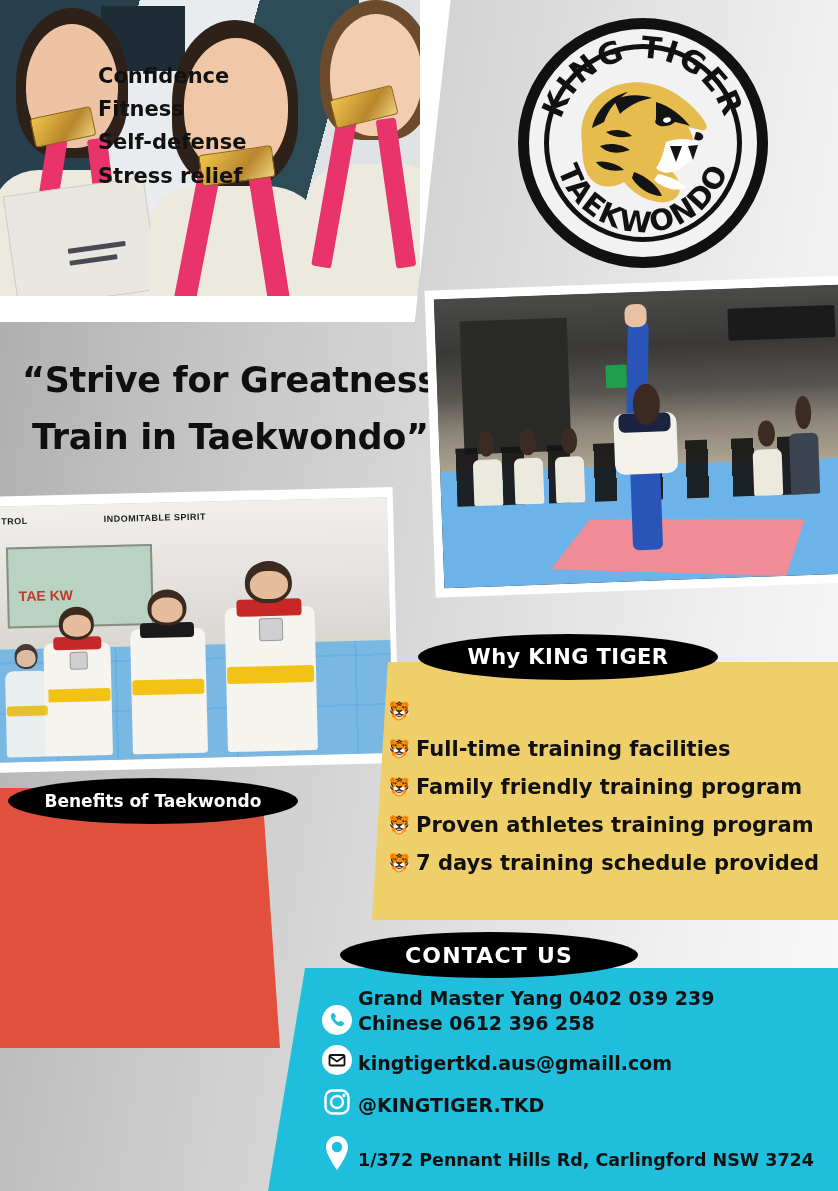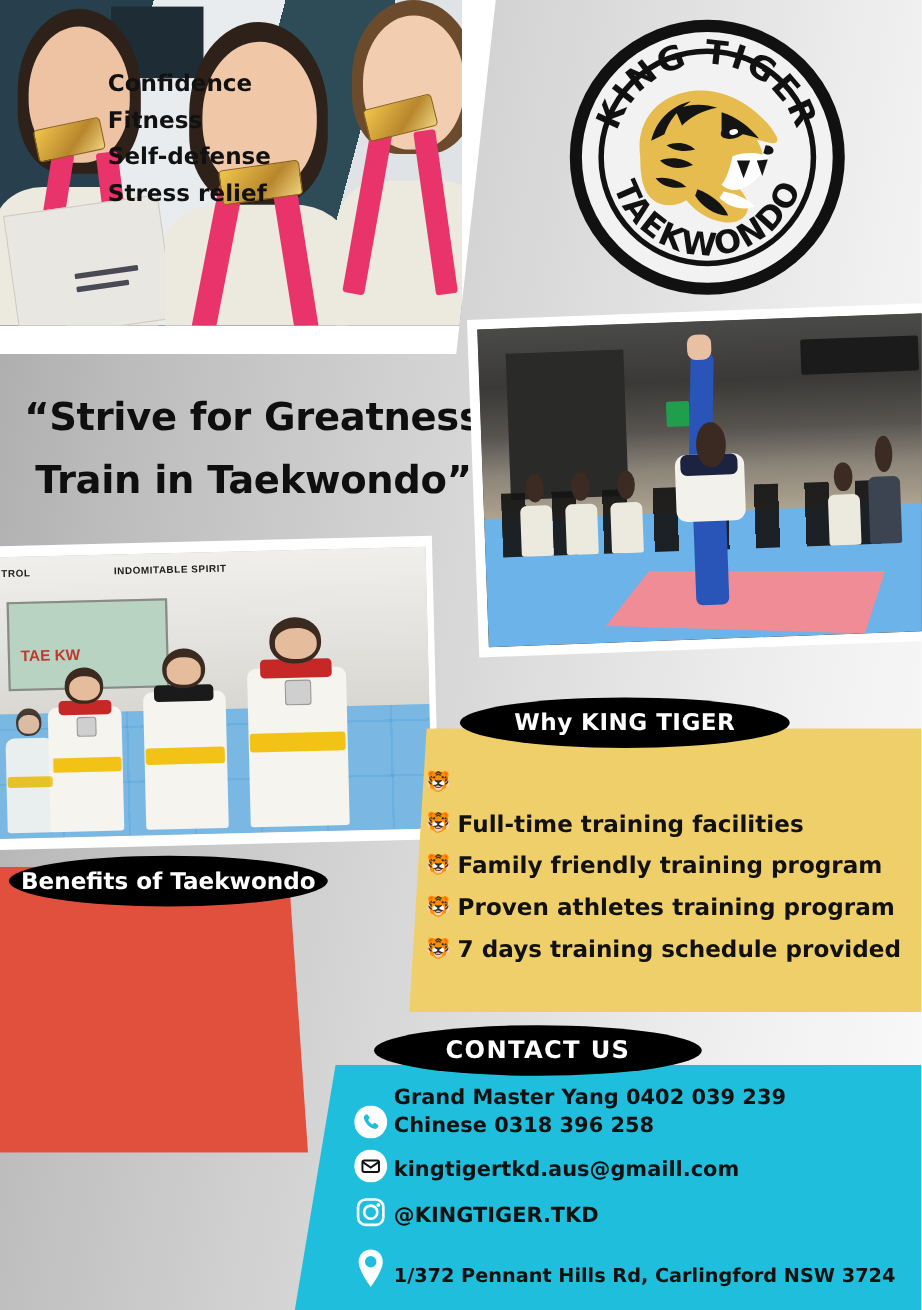--- a/index.html
+++ b/index.html
@@ -249,21 +249,21 @@
     position:absolute;
     background:#000000;
     border-radius:50%/50%;
     color:#ffffff;
     display:flex; align-items:center; justify-content:center;
     font-family:"DejaVu Sans", sans-serif;
     font-weight:700;
     text-align:center;
     white-space:nowrap;
   }
-  .pill-benefits{ left:8px; top:778px; width:290px; height:46px; font-size:21px; }
+  .pill-benefits{ left:8px; top:778px; width:290px; height:46px; font-size:17px; }
   .pill-why{ left:418px; top:634px; width:300px; height:46px; font-size:21px; letter-spacing:.4px;}
   .pill-contact{ left:340px; top:932px; width:298px; height:46px; font-size:22px; letter-spacing:1.2px;}
 </style>
 </head>
 <body>
 
 <div class="poster">
 
   <div class="photo-medals-frame">
     <div class="photo-medals">
@@ -468,21 +468,21 @@
       <span class="cicon">
         <svg width="30" height="30" viewBox="0 0 30 30" aria-hidden="true">
           <circle cx="15" cy="15" r="15" fill="#ffffff"></circle>
           <path d="M10.3,8.3c0.6-0.6,1.5-0.5,2,0.2l1.4,1.9c0.4,0.5,0.3,1.2-0.1,1.7l-0.7,0.7c-0.2,0.2-0.2,0.4-0.1,0.6
                    c0.8,1.6,2.1,2.9,3.7,3.7c0.2,0.1,0.5,0.1,0.6-0.1l0.7-0.7c0.4-0.4,1.1-0.5,1.7-0.1l1.9,1.4c0.7,0.5,0.8,1.5,0.2,2l-1,1
                    c-0.6,0.6-1.4,0.8-2.2,0.6c-2.3-0.6-4.4-1.8-6.1-3.5c-1.7-1.7-2.9-3.8-3.5-6.1c-0.2-0.8,0-1.6,0.6-2.2L10.3,8.3z" fill="#1fbedc"></path>
         </svg>
       </span>
       <span class="ctext">
         <span style="display:block;">Grand Master Yang  0402 039 239</span>
-        <span style="display:block;">Chinese  0318 396 258</span>
+        <span style="display:block;">Chinese  0612 396 258</span>
       </span>
     </div>
 
     <div class="crow" style="margin-bottom:12px;">
       <span class="cicon">
         <svg width="30" height="30" viewBox="0 0 30 30" aria-hidden="true">
           <circle cx="15" cy="15" r="15" fill="#ffffff"></circle>
           <rect x="7.5" y="10" width="15" height="10.5" rx="1.6" fill="none" stroke="#111111" stroke-width="1.8"></rect>
           <path d="M7.5,11.2 L15,16.4 L22.5,11.2" fill="none" stroke="#111111" stroke-width="1.8"></path>
         </svg>

